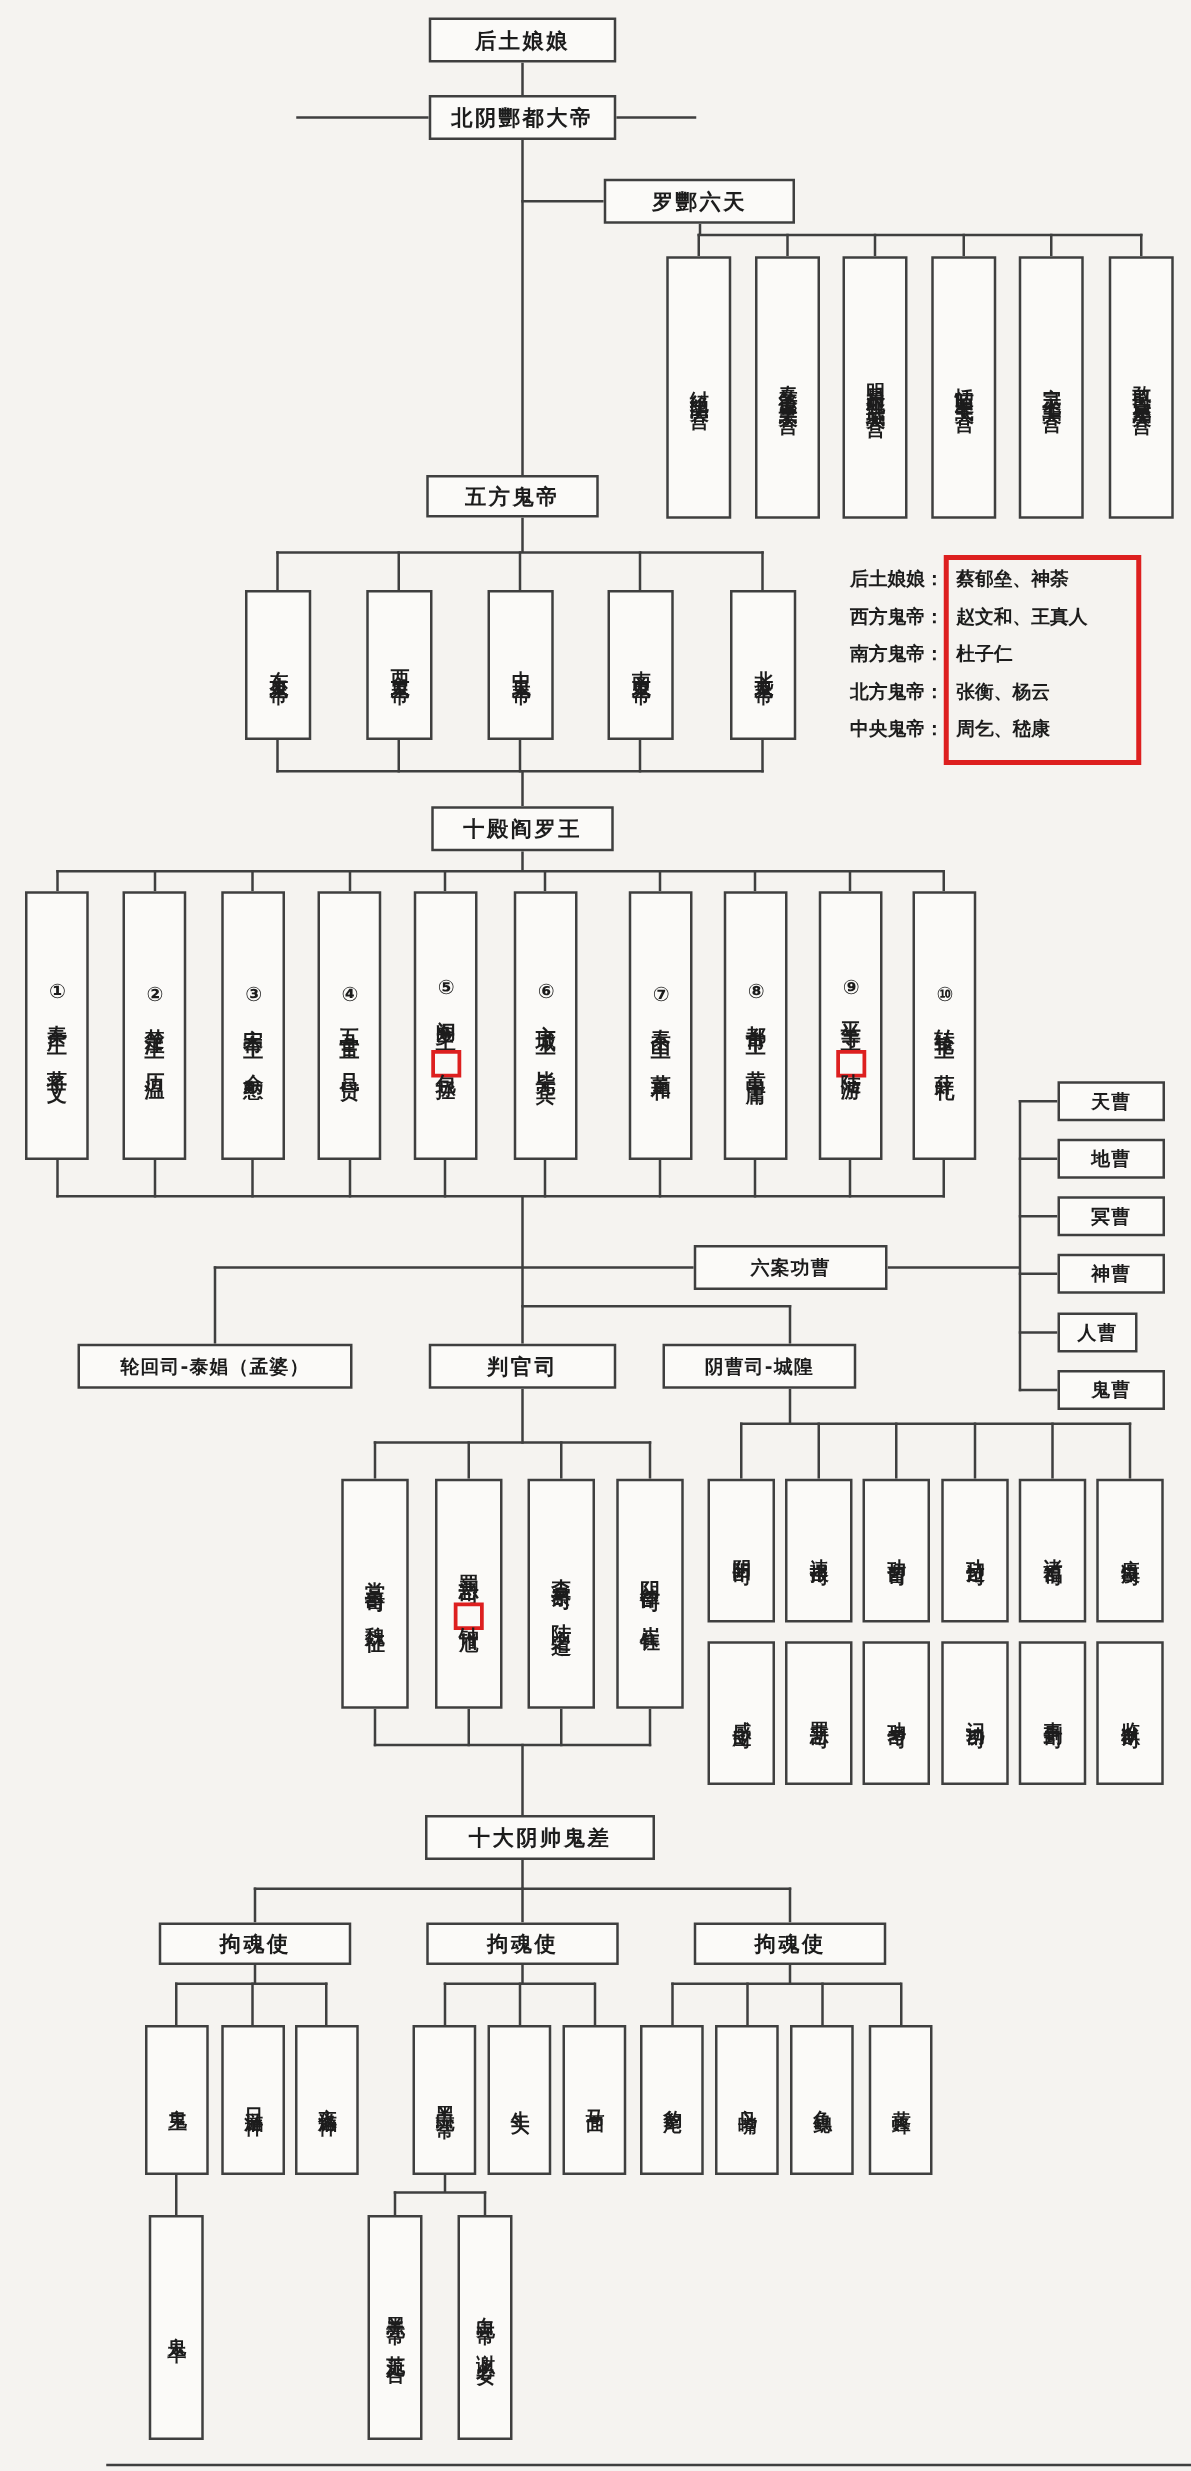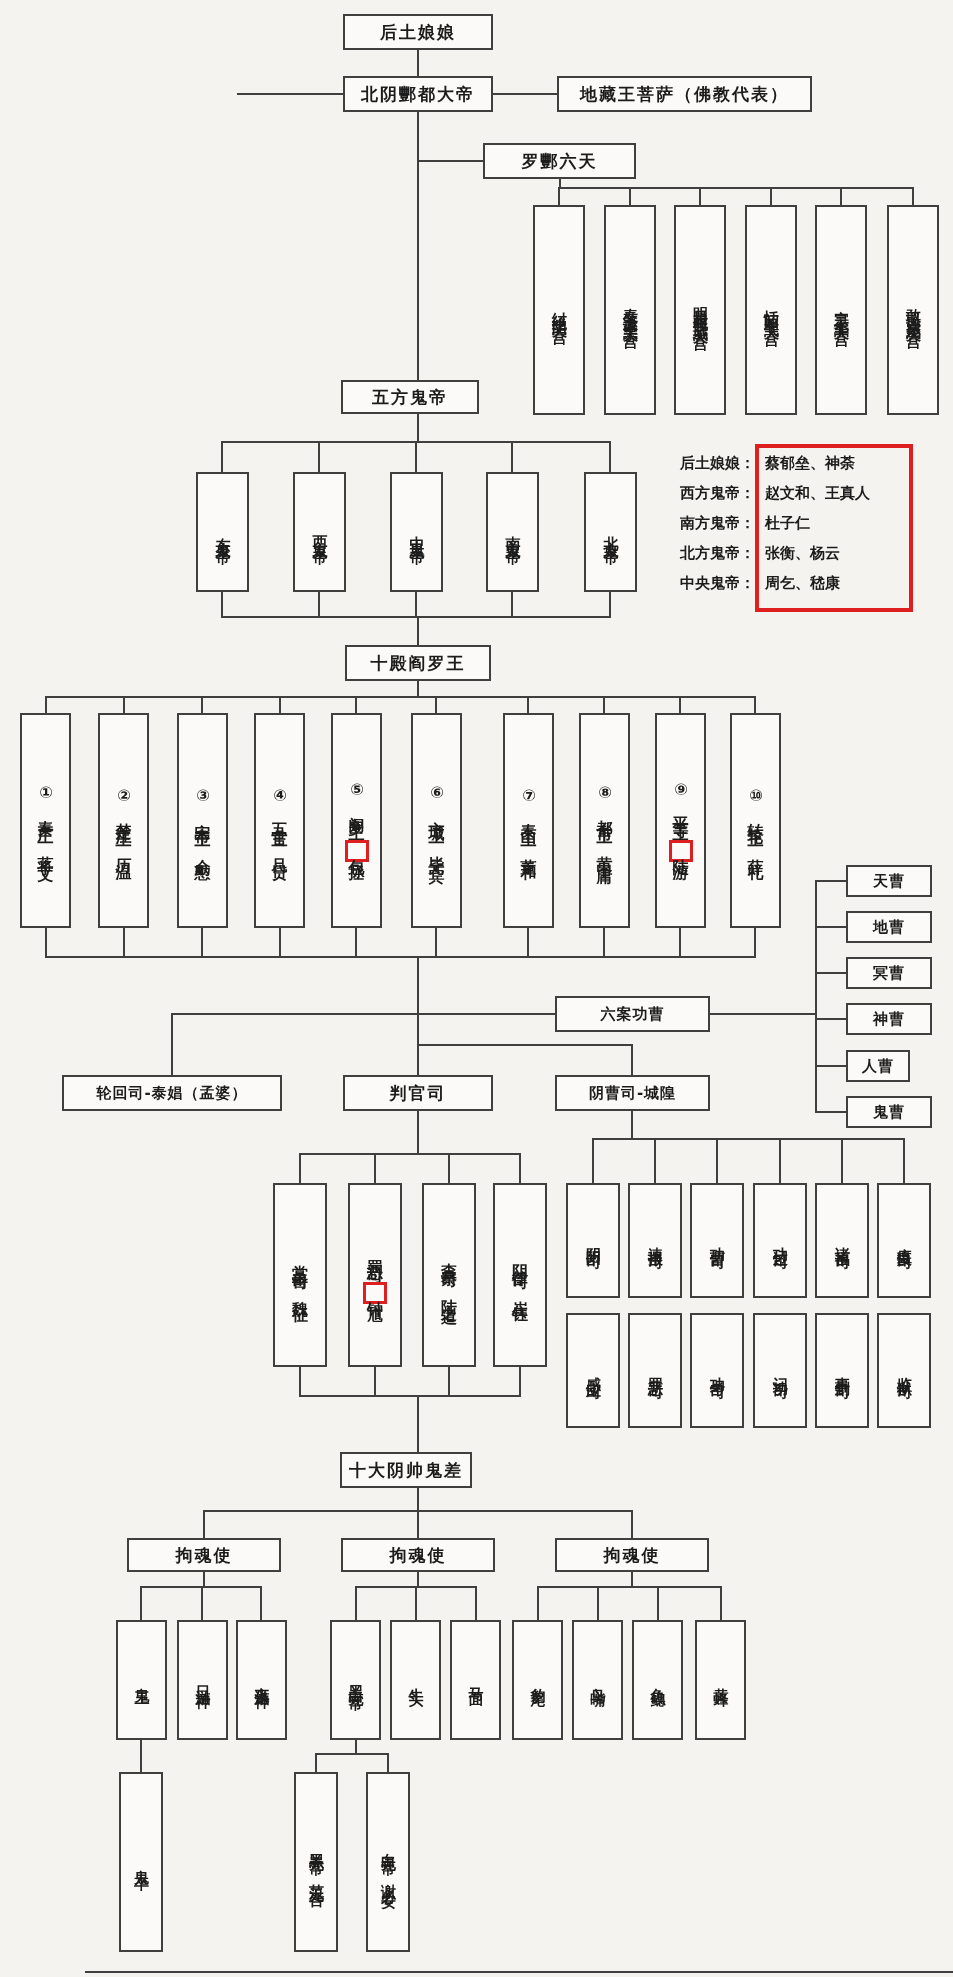--- a/index.html
+++ b/index.html
@@ -138,23 +138,20 @@
   <div class="ln-v" style="left:315px;top:1753px;height:19px"></div>
   <div class="ln-v" style="left:387px;top:1753px;height:19px"></div>
   <div class="ln-h" style="left:85px;top:1971px;width:868px"></div>
 
   <div class="box h" style="left:343px;top:14px;width:150px;height:36px">
       <span>后土娘娘</span>
     </div>
   <div class="box h" style="left:343px;top:76px;width:150px;height:36px">
       <span>北阴酆都大帝</span>
     </div>
-  <div class="box h" style="left:557px;top:76px;width:255px;height:36px">
-      <span>地藏王菩萨（佛教代表）</span>
-    </div>
 
   <div class="box h" style="left:483px;top:143px;width:153px;height:36px">
       <span>罗酆六天</span>
     </div>
   <div class="box v tight" style="left:533px;top:205px;width:52px;height:210px">
       <span>纣绝阴天宫</span>
     </div>
   <div class="box v tight" style="left:604px;top:205px;width:52px;height:210px">
       <span>泰煞谅事宗天宫</span>
     </div>
@@ -269,21 +266,21 @@
   <div class="box h small" style="left:846px;top:1096px;width:86px;height:32px">
       <span>鬼曹</span>
     </div>
 
   <div class="box h small" style="left:62px;top:1075px;width:220px;height:36px">
       <span>轮回司-泰娼（孟婆）</span>
     </div>
   <div class="box h" style="left:343px;top:1075px;width:150px;height:36px">
       <span>判官司</span>
     </div>
-  <div class="box h small" style="left:555px;top:1075px;width:155px;height:36px">
+  <div class="box h small" style="left:530px;top:1075px;width:155px;height:36px">
       <span>阴曹司-城隍</span>
     </div>
 
   <div class="box v" style="left:273px;top:1183px;width:54px;height:184px">
       <span>赏善司－魏征</span>
     </div>
   <div class="box v" style="left:348px;top:1183px;width:54px;height:184px">
       <span>罚恶司－</span>
       <span class="hl">钟馗</span>
     </div>
@@ -324,21 +321,21 @@
   <div class="box v tight" style="left:753px;top:1313px;width:54px;height:115px">
       <span>记功司</span>
     </div>
   <div class="box v tight" style="left:815px;top:1313px;width:54px;height:115px">
       <span>事到司</span>
     </div>
   <div class="box v tight" style="left:877px;top:1313px;width:54px;height:115px">
       <span>监狱司</span>
     </div>
 
-  <div class="box h" style="left:340px;top:1452px;width:132px;height:36px">
+  <div class="box h" style="left:340px;top:1452px;width:184px;height:36px">
       <span>十大阴帅鬼差</span>
     </div>
   <div class="box h" style="left:127px;top:1538px;width:154px;height:34px">
       <span>拘魂使</span>
     </div>
   <div class="box h" style="left:341px;top:1538px;width:154px;height:34px">
       <span>拘魂使</span>
     </div>
   <div class="box h" style="left:555px;top:1538px;width:154px;height:34px">
       <span>拘魂使</span>

